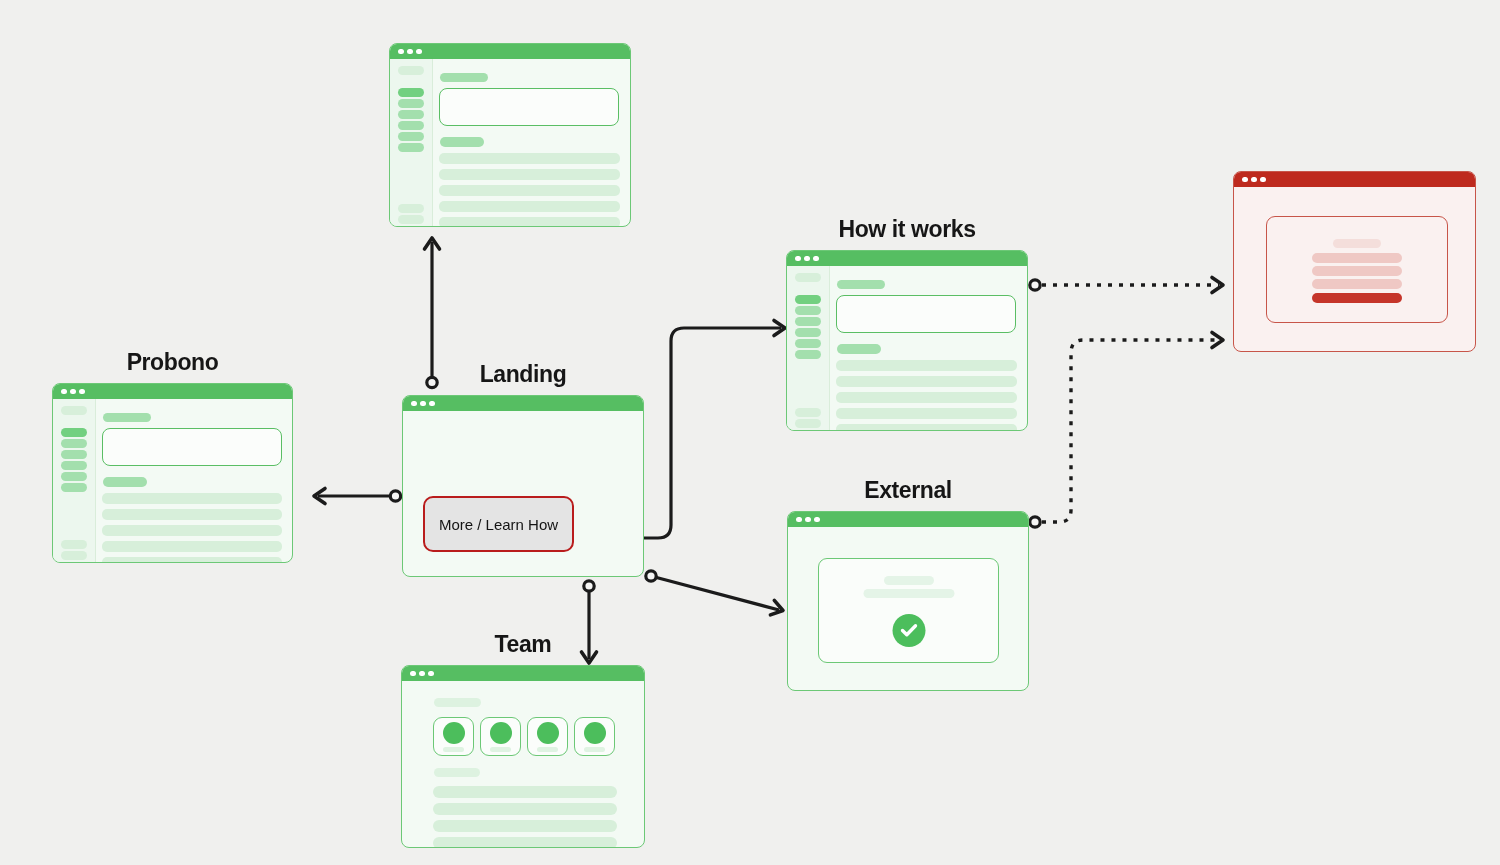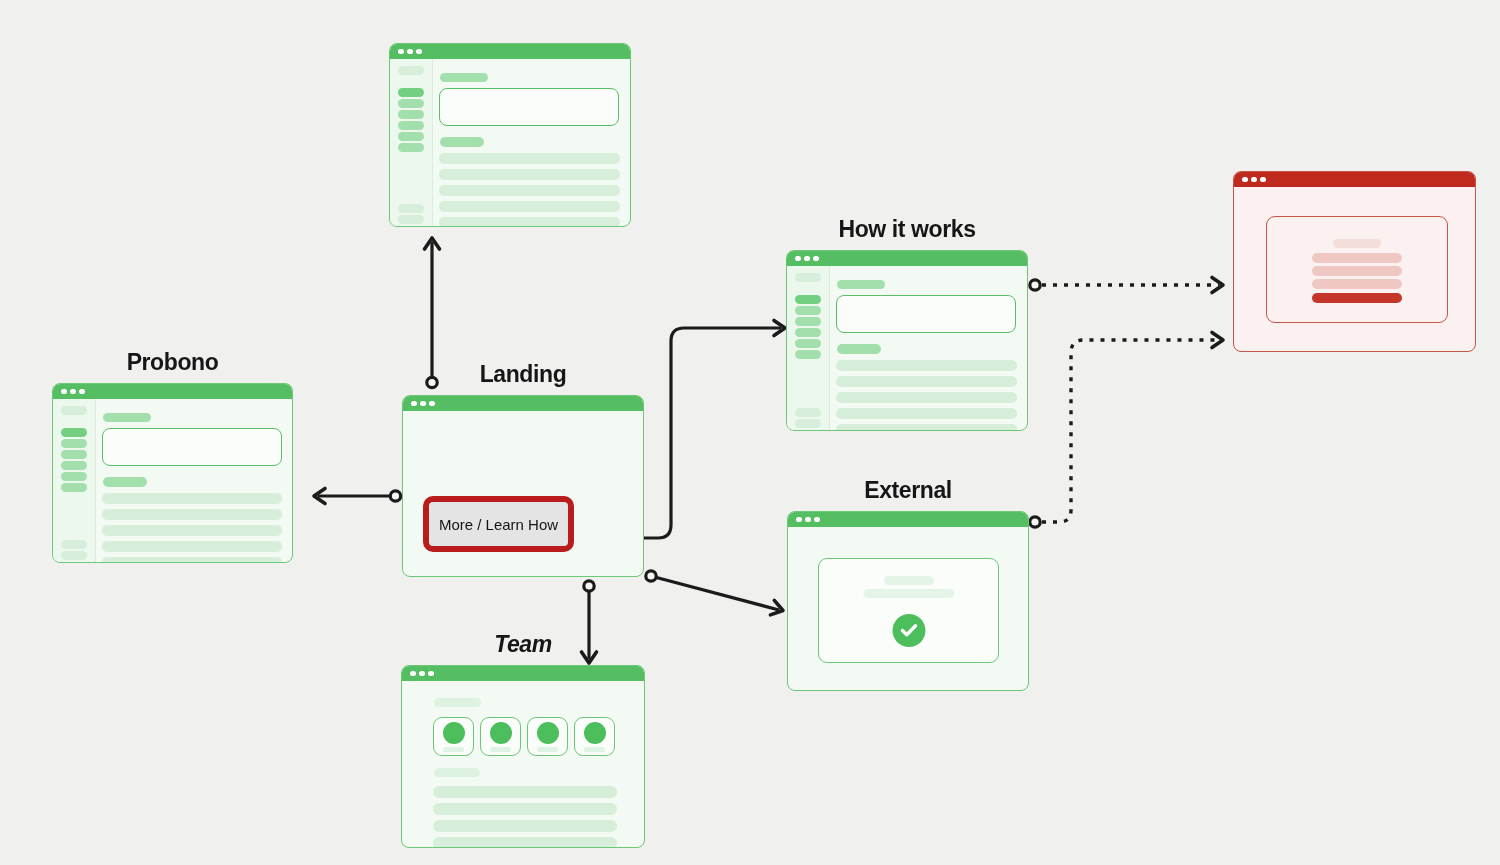--- a/index.html
+++ b/index.html
@@ -34,21 +34,21 @@
   
   .sidebar{position:absolute;left:0;top:0;bottom:0;width:42px;background:#ecf7ee;
     border-right:1px solid #d9edda;}
   .side-pill{position:absolute;left:8px;width:26px;height:9px;border-radius:4.5px;}
   .main{position:absolute;left:42px;top:0;right:0;bottom:0;}
   .hero-box{position:absolute;left:7px;top:29px;width:180px;height:38px;
     border:1.5px solid #5abe64;border-radius:8px;background:#fbfdfb;box-sizing:border-box;}
 
   
   .cta-button{position:absolute;left:20px;top:85px;width:151px;height:56px;
-    background:#e4e4e4;border:6px solid #b91c1c;border-radius:10px;box-sizing:border-box;
+    background:#e4e4e4;border:2px solid #b91c1c;border-radius:10px;box-sizing:border-box;
     display:flex;align-items:center;justify-content:center;
     font-size:15px;color:#141414;cursor:pointer;}
 
   
   .card-row{position:absolute;left:31px;top:36px;display:flex;gap:6px;}
   .team-card{width:41px;height:39px;border:1px solid #6cc876;border-radius:9px;
     background:#fbfdfb;box-sizing:border-box;display:flex;flex-direction:column;
     align-items:center;justify-content:center;gap:3px;}
   .avatar-circle{width:22px;height:22px;border-radius:50%;background:#4cbe5c;}
   .avatar-bar{width:21px;height:5px;border-radius:3px;background:#dff3e2;}
@@ -228,21 +228,21 @@
         <div class="pill centered" style="top:30px;width:91px;height:9px;background:#e4f4e7;position:absolute;"></div>
         <div class="check-circle">
           <svg width="17" height="13" viewBox="0 0 17 13" fill="none">
             <path d="M2 6.5 L6.3 10.8 L15 1.8" stroke="#ffffff" stroke-width="3.4" stroke-linecap="round" stroke-linejoin="round"></path>
           </svg>
         </div>
       </div>
     </div>
   </div>
 
-  <div class="node-title" style="left:401px;top:631px;width:244px;font-style:italic;">Team</div>
+  <div class="node-title" style="left:401px;top:631px;width:244px;">Team</div>
   <div class="window green" style="left:401px;top:665px;width:244px;height:183px;">
     <div class="titlebar">
       <span class="dot"></span>
       <span class="dot"></span>
       <span class="dot"></span>
     </div>
     <div class="body">
       <div class="pill p-xlight" style="left:32px;top:17px;width:47px;height:9px;"></div>
       <div class="card-row">
         <div class="team-card">

